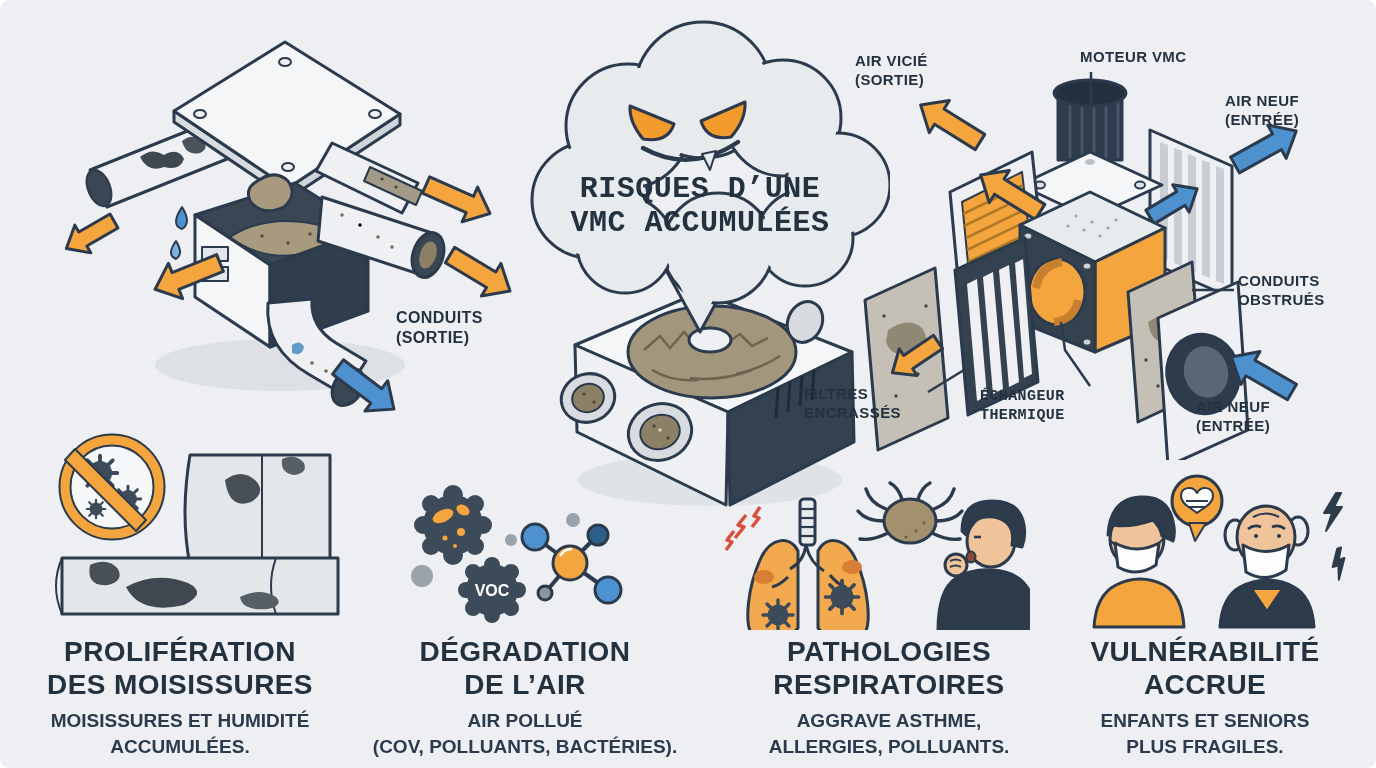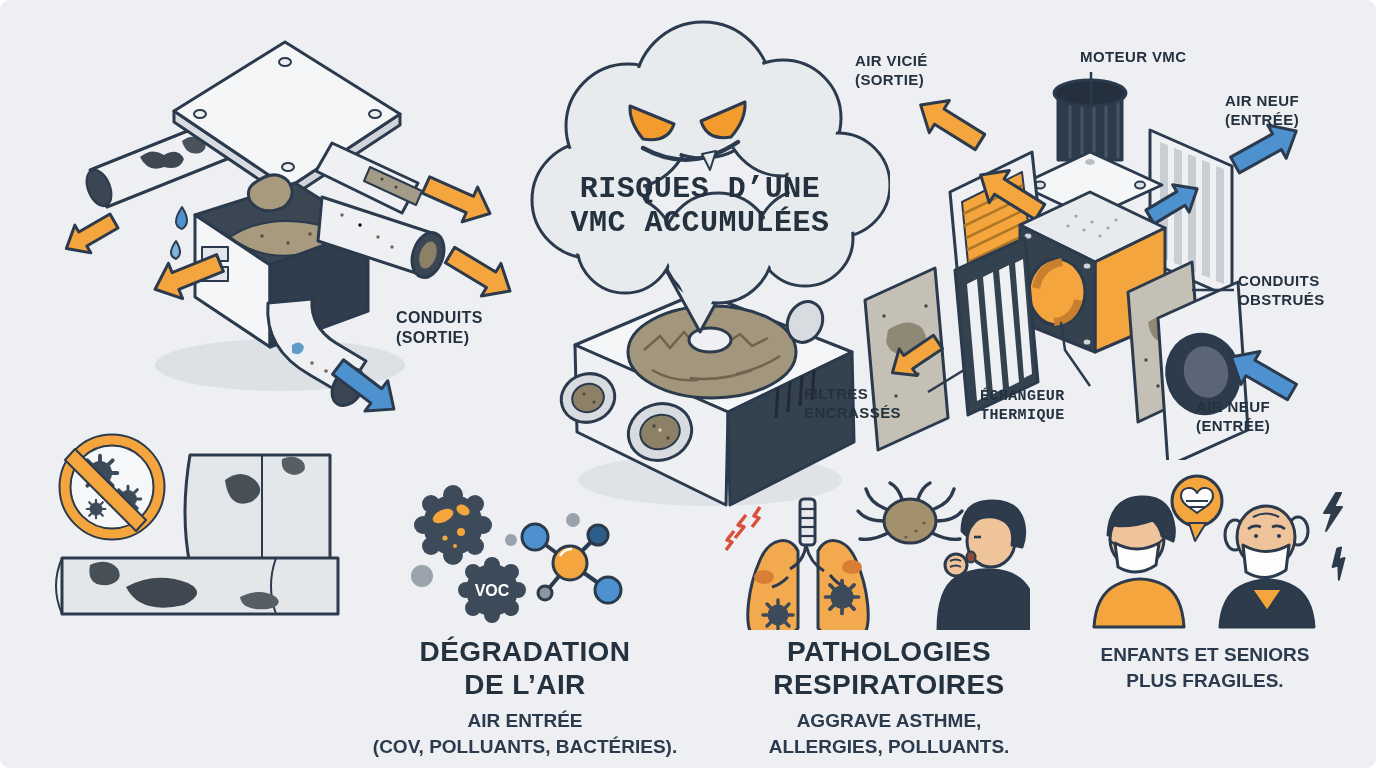--- a/index.html
+++ b/index.html
@@ -486,30 +486,38 @@
         <circle cx="199" cy="71" r="2" fill="#2b3a4c"></circle>
     <path d="M163 80 q23 13 46 0 l-3 25 q-20 14 -40 2 z" fill="#fdfdfd" class="outline"></path>
     <polygon points="172,124 202,124 187,146" fill="#f4a53d" class="thin"></polygon>
   </g>
   <g fill="#2d3b4b" stroke="#2d3b4b" stroke-width="2" stroke-linejoin="round">
     <polygon points="256,28 244,48 252,48 246,66 262,42 254,42 261,28"></polygon>
     <polygon points="262,84 252,100 258,100 254,114 266,95 260,95 266,84" transform="rotate(-18 259 99)"></polygon>
   </g>
 </svg>
 
+<div class="abs section-text" style="left:15px;top:635px;width:330px;">
+  <div class="section-title">PROLIFÉRATION
+DES MOISISSURES</div>
+  <div class="section-sub">MOISISSURES ET HUMIDITÉ
+ACCUMULÉES.</div>
+</div>
 <div class="abs section-text" style="left:355px;top:635px;width:340px;">
   <div class="section-title">DÉGRADATION
 DE L’AIR</div>
-  <div class="section-sub">AIR ENTRÉE
+  <div class="section-sub">AIR POLLUÉ
 (COV, POLLUANTS, BACTÉRIES).</div>
 </div>
 <div class="abs section-text" style="left:719px;top:635px;width:340px;">
   <div class="section-title">PATHOLOGIES
 RESPIRATOIRES</div>
   <div class="section-sub">AGGRAVE ASTHME,
 ALLERGIES, POLLUANTS.</div>
 </div>
 <div class="abs section-text" style="left:1040px;top:635px;width:330px;">
+  <div class="section-title">VULNÉRABILITÉ
+ACCRUE</div>
   <div class="section-sub">ENFANTS ET SENIORS
 PLUS FRAGILES.</div>
 </div>
 
 </div>
 
 </body></html>

